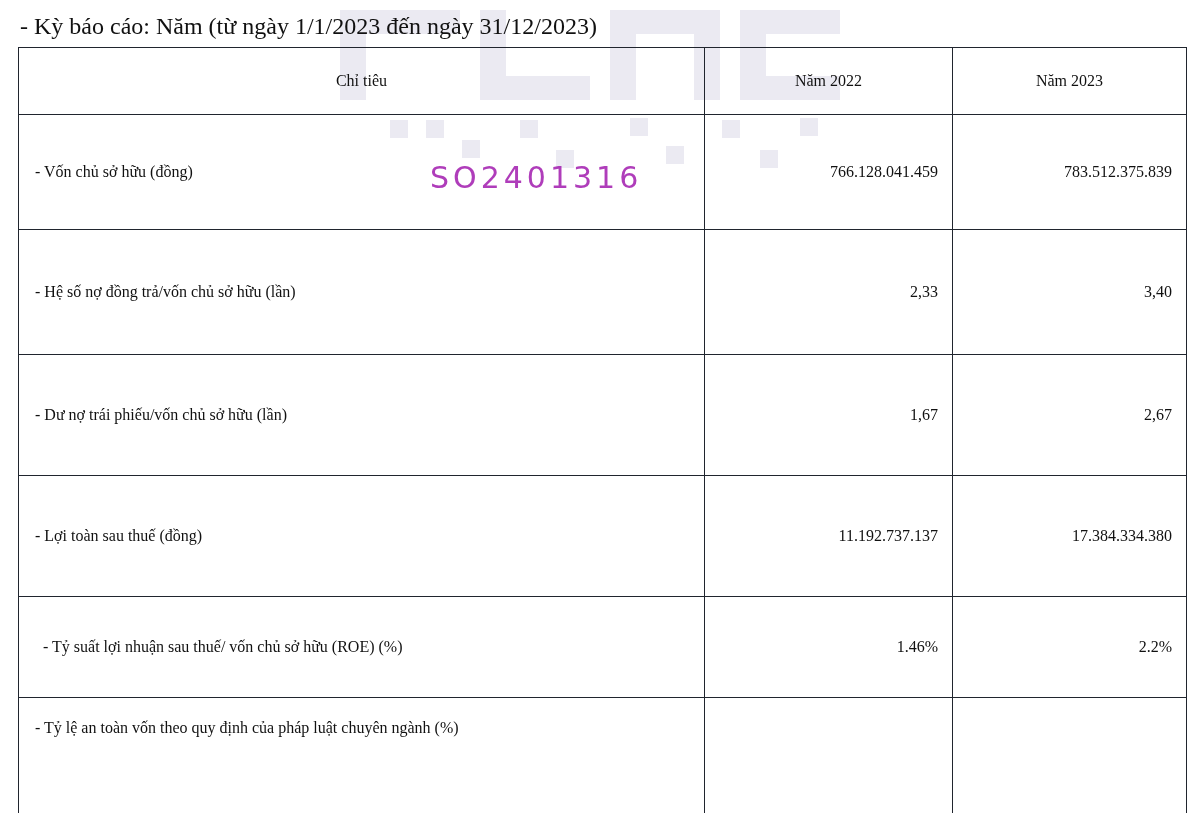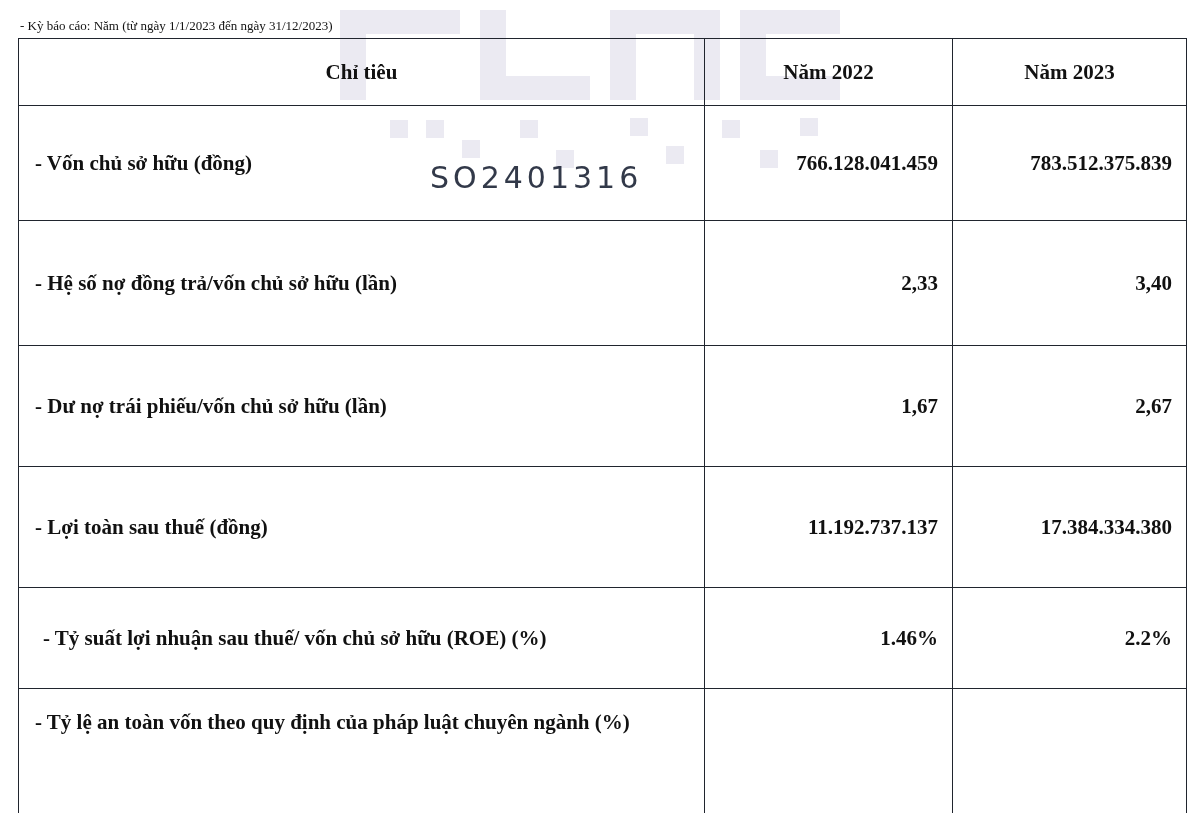--- a/index.html
+++ b/index.html
@@ -27,54 +27,54 @@
     opacity: 0.40;
     z-index: 0;
   }
   .wm-code {
     position: absolute;
     left: 430px;
     top: 160px;
     font-family: "DejaVu Sans", sans-serif;
     font-size: 30px;
     letter-spacing: 4px;
-    color: #0f172a;
+    color: #a21caf;
     opacity: 0.85;
     white-space: nowrap;
     pointer-events: none;
     z-index: 0;
   }
 
   .page {
     position: relative;
     z-index: 2;
     padding: 8px 22px 0 14px;
   }
 
   .lead-line {
-    font-size: 13px;
+    font-size: 24px;
     line-height: 1.55;
-    margin: 8px 0 2px 6px;
+    margin: 0 0 2px 6px;
     white-space: nowrap;
   }
   .lead-line.second {
     margin-bottom: 9px;
   }
 
   table.fin {
     border-collapse: collapse;
     width: 1168px;
     margin-left: 4px;
     table-layout: fixed;
   }
   table.fin th,
   table.fin td {
     border: 1.6px solid #20252e;
-    font-weight: bold;
-    font-size: 21px;
+    font-weight: normal;
+    font-size: 16px;
     vertical-align: middle;
   }
   col.c-label { width: 686px; }
   col.c-y1    { width: 248px; }
   col.c-y2    { width: 234px; }
 
   thead th {
     text-align: center;
     height: 58px;
     padding: 4px 10px;

